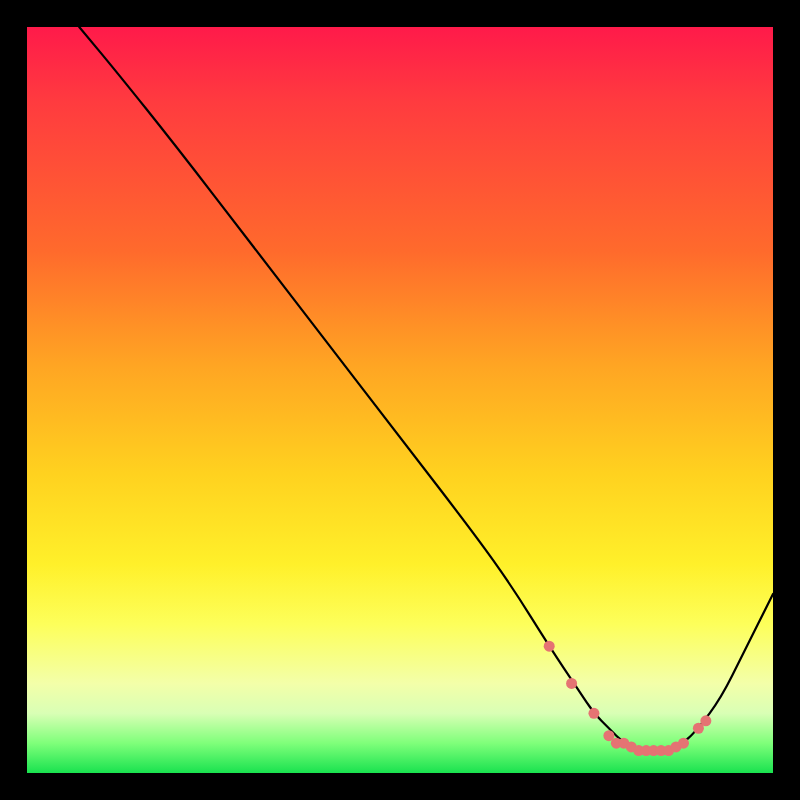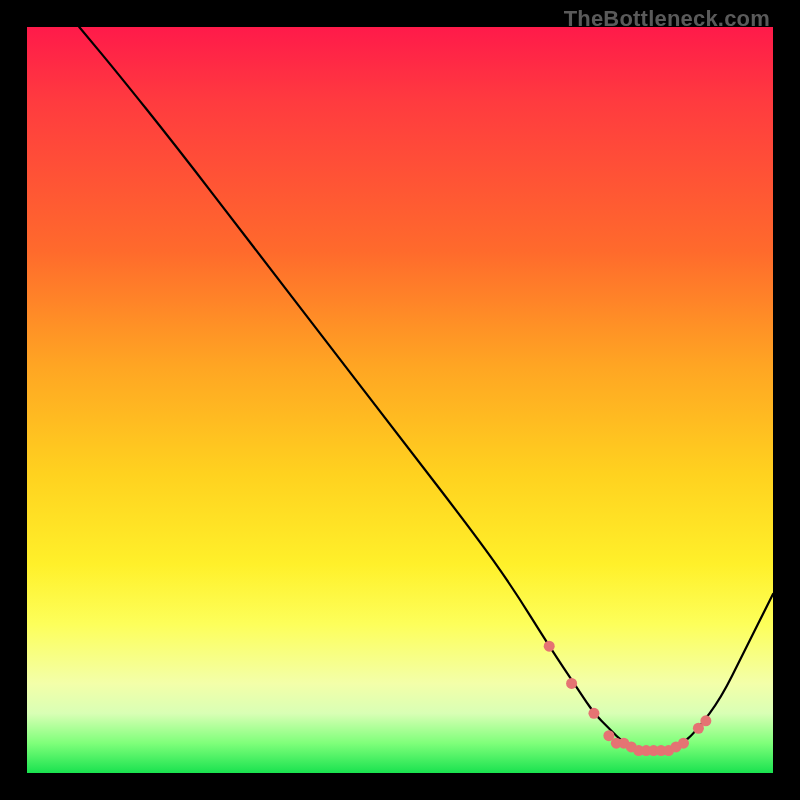--- a/index.html
+++ b/index.html
@@ -60,21 +60,20 @@
   }
   .dot {
     fill: #e57373;
     stroke: none;
   }
 </style>
 </head>
 <body>
 
 <div class="frame">
-  <div class="watermark">TheBottleneck.com</div>
 
   <div class="plot-area">
     <svg class="curve" viewBox="0 0 746 746">
       <path id="curve-path" d="M 52.220000000000006 0 Q 52.220000000000006 0 70.87 22.379999999999995 Q 89.52 44.75999999999999 119.36000000000001 82.06 Q 149.20000000000002 119.36000000000001 186.5 167.85000000000002 Q 223.79999999999998 216.34000000000003 261.1 264.83000000000004 Q 298.40000000000003 313.32000000000005 335.70000000000005 361.81000000000006 Q 373 410.3 410.29999999999995 458.78999999999996 Q 447.59999999999997 507.28 466.25 533.39 Q 484.90000000000003 559.5 503.54999999999995 589.3399999999999 Q 522.1999999999999 619.18 537.1199999999999 641.56 Q 552.04 663.94 559.5 675.1300000000001 Q 566.96 686.32 574.4200000000001 693.78 Q 581.88 701.24 589.34 708.7 Q 596.8000000000001 716.16 604.26 719.89 Q 611.7199999999999 723.62 619.18 723.62 Q 626.64 723.62 634.0999999999999 723.62 Q 641.56 723.62 649.02 719.89 Q 656.48 716.16 663.94 708.7 Q 671.4 701.24 682.59 686.3199999999999 Q 693.7800000000001 671.4 704.97 649.02 Q 716.16 626.64 731.0799999999999 596.8 T 746 566.96"></path>
       <g id="dots">
           <circle cx="522.1999999999999" cy="619.18" r="5.5" class="dot"></circle>
           <circle cx="544.58" cy="656.48" r="5.5" class="dot"></circle>
           <circle cx="566.96" cy="686.32" r="5.5" class="dot"></circle>
           <circle cx="581.88" cy="708.7" r="5.5" class="dot"></circle>
           <circle cx="589.34" cy="716.16" r="5.5" class="dot"></circle>

